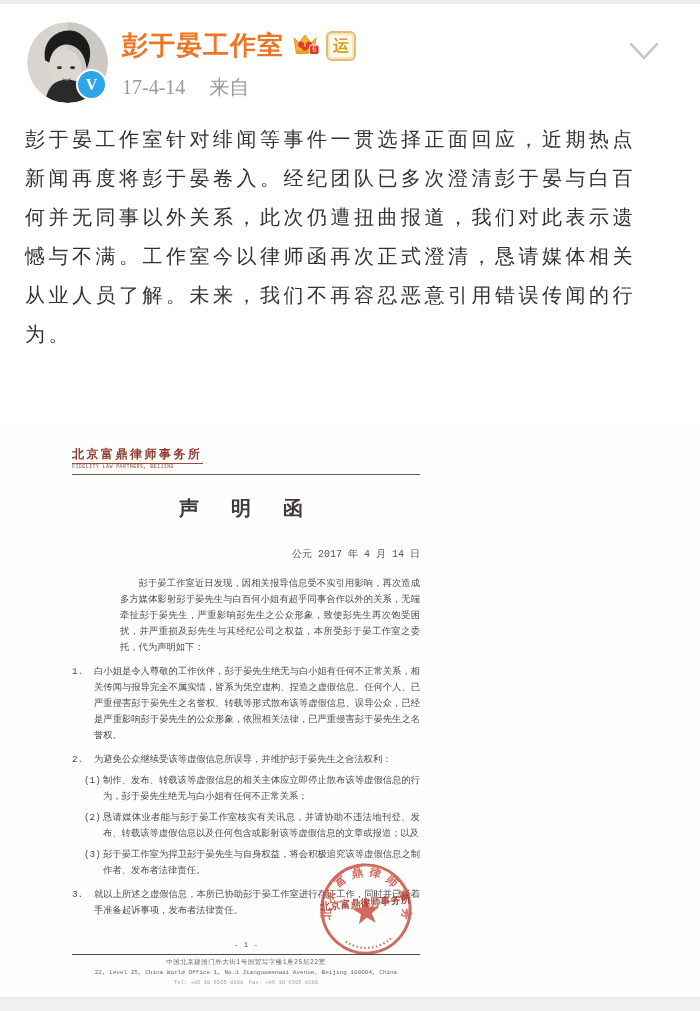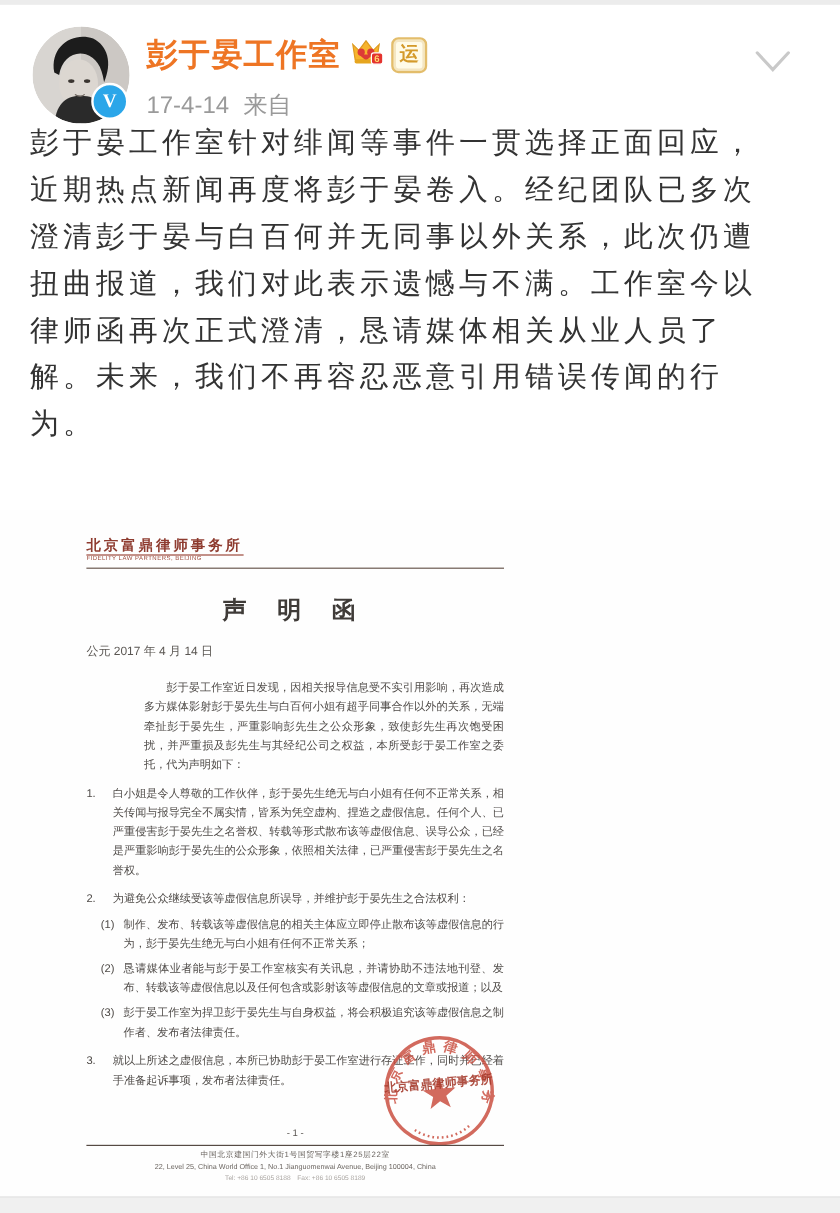--- a/index.html
+++ b/index.html
@@ -8,46 +8,46 @@
   .top-sep{position:absolute;top:0;left:0;width:700px;height:4px;background:#ececec;}
   .bottom-sep{position:absolute;top:997px;left:0;width:700px;height:14px;background:#f0f0f0;border-top:1px solid #e3e3e3;}
 
   
   .post-header{position:absolute;top:22px;left:27px;width:646px;height:82px;}
   .avatar-wrap{position:absolute;left:0;top:0;width:81px;height:81px;cursor:pointer;}
   .avatar-img{width:81px;height:81px;border-radius:50%;display:block;}
   .verified-badge{position:absolute;left:49px;top:47px;width:27px;height:27px;border-radius:50%;
       background:#2ba6e9;border:2px solid #ffffff;color:#ffffff;font-weight:900;font-size:16px;
       line-height:27px;text-align:center;font-family:"Liberation Serif","DejaVu Serif",serif;}
-  .header-main{position:absolute;left:95px;top:6px;}
+  .header-main{position:absolute;left:95px;top:6px;font-family:Liberation Serif, serif;}
   .author-row{display:flex;align-items:center;gap:6px;}
   .author-name{color:#ee7524;font-size:26px;font-weight:600;letter-spacing:1px;cursor:pointer;}
   .badge{display:inline-block;vertical-align:middle;cursor:pointer;}
   .yun-badge{width:26px;height:26px;border:2px solid #e3bd6b;border-radius:6px;background:#fffbe8;
       color:#d49a2a;font-weight:700;font-size:16px;line-height:26px;text-align:center;
       box-shadow:inset 0 0 0 2px #f4e6c2;}
-  .meta-row{margin-top:11px;color:#9a9a9a;font-size:20px;display:flex;gap:12px;align-items:baseline;}
+  .meta-row{margin-top:11px;color:#9a9a9a;font-size:20px;display:flex;gap:24px;align-items:baseline;}
   .meta-source{color:#9a9a9a;cursor:pointer;}
   .chevron{position:absolute;right:12px;top:18px;width:34px;height:24px;cursor:pointer;}
 
   
-  .post-text{position:absolute;top:100px;left:25px;width:614px;font-size:24px;line-height:39px;
+  .post-text{position:absolute;top:120px;left:25px;width:614px;font-size:20px;line-height:39px;
       letter-spacing:3.5px;color:#333333;text-align:left;}
 
   
   .letter{position:absolute;top:425px;left:0;width:700px;height:586px;background:#fefefe;cursor:pointer;
-      font-family:Liberation Sans, sans-serif;color:#4f4b48;}
+      font-family:Liberation Mono, monospace;color:#4f4b48;}
   .letter-col{margin-left:72px;width:348px;padding-top:20px;}
   .letterhead{border-bottom:1.5px solid #6b5a52;padding-bottom:3px;}
   .firm-cn{display:inline-block;color:#8e3b2f;font-size:12px;font-weight:700;letter-spacing:2.5px;line-height:13px;
       border-bottom:1px solid #9c4a3c;padding-bottom:1px;}
   .firm-en{color:#9c4a3c;font-size:5px;letter-spacing:0.4px;line-height:7px;}
   .letter-title{margin-top:26px;text-align:center;font-size:20px;font-weight:700;letter-spacing:10px;
       line-height:18px;color:#3f3b38;}
-  .letter-date{margin-top:20px;font-size:10px;line-height:12px;color:#5a5document:652;color:#5a5652;}
+  .letter-date{margin-top:30px;text-align:right;font-size:10px;line-height:12px;color:#5a5document:652;color:#5a5652;}
   .lbody{font-size:9.3px;line-height:16px;text-align:justify;}
   .intro{margin-top:15px;text-indent:2em;margin-left:48px;}
   .item{display:flex;margin-top:8px;}
   .item .num{width:22px;flex:none;}
   .item .itxt{flex:1;}
   .sub{display:flex;margin-left:12px;margin-top:5px;}
   .sub .snum{width:19px;flex:none;}
   .sub .stxt{flex:1;}
 
   .seal{position:absolute;left:318px;top:436px;width:96px;height:96px;transform:rotate(-5deg);}

